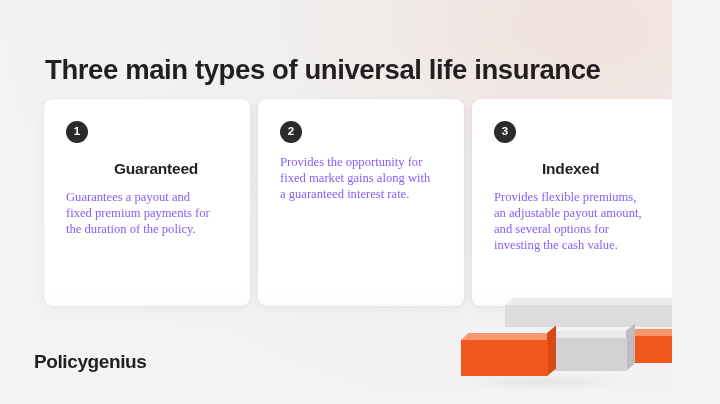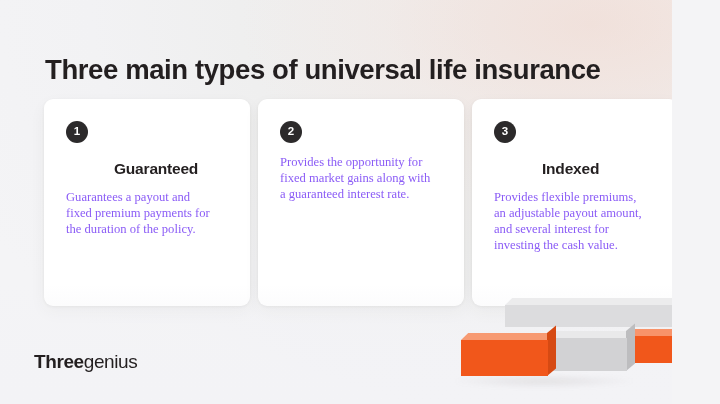--- a/index.html
+++ b/index.html
@@ -106,21 +106,21 @@
   .logo {
     position: absolute;
     left: 34px;
     top: 351px;
     font-size: 19px;
     letter-spacing: -0.4px;
     color: #231f20;
     white-space: nowrap;
   }
   .logo .bold { font-weight: bold; }
-  .logo .light { font-weight: normal; margin-top: 8px; }
+  .logo .light { font-weight: bold; margin-top: 8px; }
 
   
   .deco {
     position: absolute;
     left: 450px;
     top: 296px;
     width: 270px;
     height: 108px;
   }
   .blk {
@@ -221,21 +221,21 @@
     </div>
 
     <div class="card">
       <div class="badge">2</div>
       <div class="card-body">Provides the opportunity for fixed market gains along with a guaranteed interest rate.</div>
     </div>
 
     <div class="card">
       <div class="badge">3</div>
       <div class="card-title">Indexed</div>
-      <div class="card-body">Provides flexible premiums, an adjustable payout amount, and several interest for investing the cash value.</div>
+      <div class="card-body">Provides flexible premiums, an adjustable payout amount, and several options for investing the cash value.</div>
     </div>
 
   </div>
 
   <div class="bg-wash-bottom"></div>
 
   <div class="deco">
     <div class="deco-shadow"></div>
 
     <div class="blk" id="deco-bar-top">
@@ -257,16 +257,16 @@
     </div>
 
     <div class="blk" id="deco-bar-orange-left">
       <div class="top"></div>
       <div class="side"></div>
       <div class="face"></div>
     </div>
   </div>
 
   <div class="logo">
-    <span class="bold">Three</span><span class="light">genius</span>
+    <span class="bold">Policy</span><span class="light">genius</span>
   </div>
 
 </div>
 
 </body></html>

